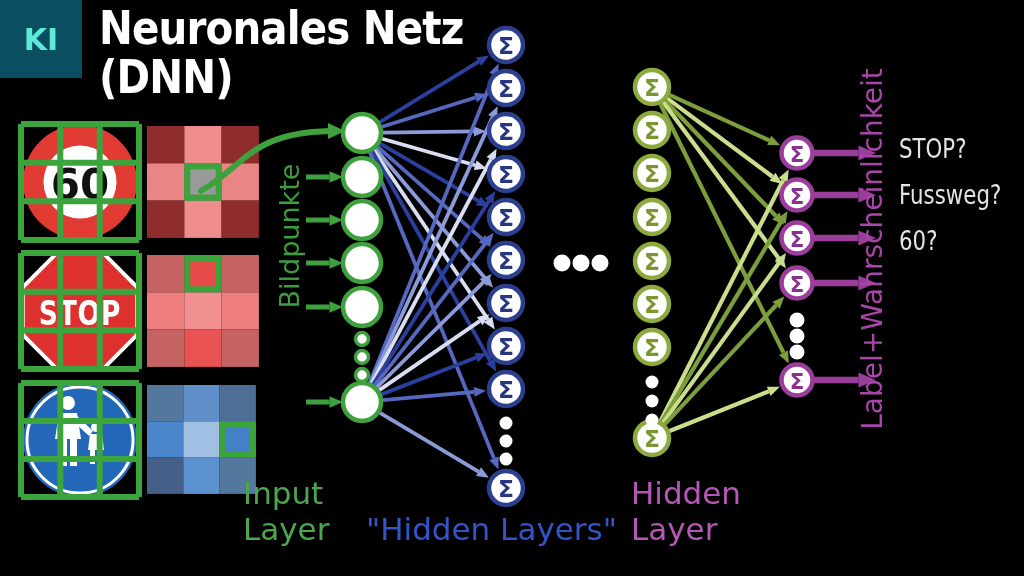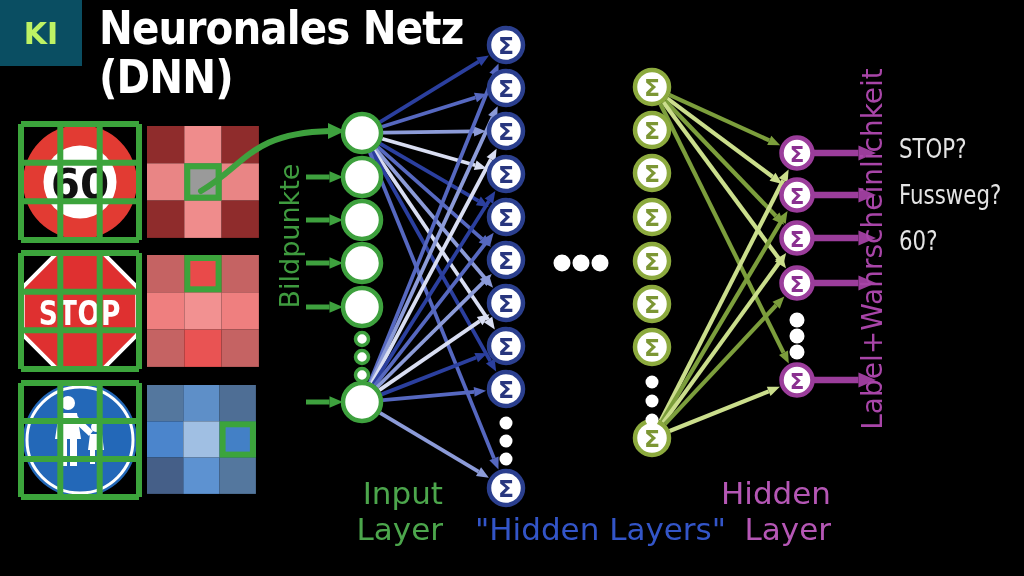--- a/index.html
+++ b/index.html
@@ -1,29 +1,29 @@
 <!DOCTYPE html>
 <html><head>
 <meta charset="utf-8">
 <style>
   html,body{margin:0;padding:0;background:#000;}
   .stage{position:relative;width:1024px;height:576px;background:#000;overflow:hidden;
          font-family:"DejaVu Sans","Liberation Sans",sans-serif;}
   svg.netsvg{position:absolute;left:0;top:0;width:1024px;height:576px;}
-  .badge{position:absolute;left:0;top:0;width:82px;height:66px;display:flex;align-items:center;
-         justify-content:center;font-size:30px;font-weight:bold;color:#bef264;background:#0A4E62;}
+  .badge{position:absolute;left:0;top:0;width:82px;height:78px;display:flex;align-items:center;
+         justify-content:center;font-size:30px;font-weight:bold;color:#5eead4;background:#0A4E62;}
   .title{position:absolute;left:99px;top:4px;color:#fff;font-weight:bold;font-size:47px;
          line-height:1.04;transform:scaleX(.86);transform-origin:0 0;letter-spacing:-1px;white-space:nowrap;}
   .vtext{position:absolute;transform:rotate(-90deg);transform-origin:0 0;text-align:center;white-space:nowrap;}
   .bildpunkte{left:274px;top:320px;width:168px;font-size:27px;font-weight:500;color:#3F9B3F;}
   .labelwahr{left:856px;top:450px;width:402px;font-size:28px;color:#A845A8;}
   .question{position:absolute;left:899px;color:#E4E4E4;font-size:26px;transform:scaleX(.82);
             transform-origin:0 0;white-space:nowrap;}
   .q0{top:134px}.q1{top:180px}.q2{top:226px}
-  .layer-label{position:absolute;font-size:31px;line-height:1.15;text-align:right;}
+  .layer-label{position:absolute;font-size:31px;line-height:1.15;text-align:left;}
   .ll-input{left:243px;top:476px;width:200px;color:#4CA64C;}
   .ll-hidden{left:366px;top:512px;width:360px;color:#3355C8;white-space:nowrap;}
   .ll-output{left:631px;top:476px;width:200px;color:#B557B5;}
 </style>
 </head>
 <body>
 
 <div class="stage">
 
   <svg class="netsvg" viewBox="0 0 1024 576">

